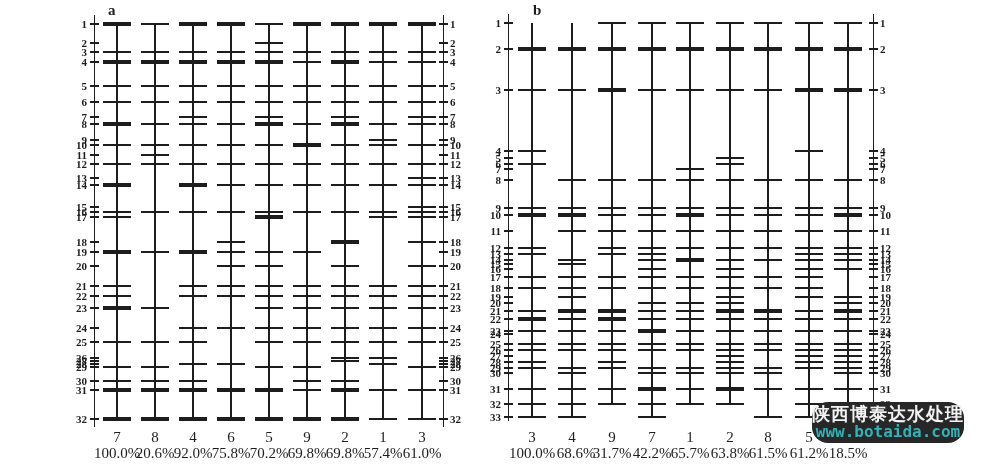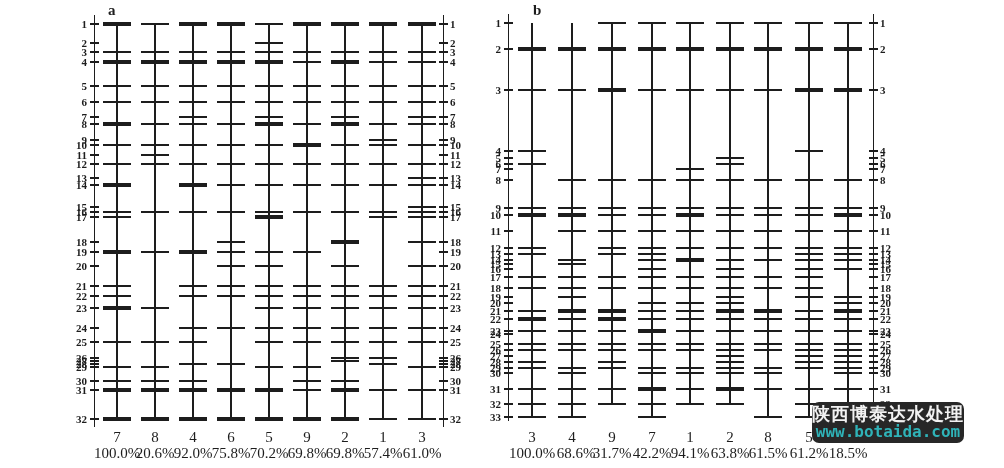--- a/index.html
+++ b/index.html
@@ -21,21 +21,21 @@
     justify-content:center;align-items:center;line-height:1.05;
   }
   #watermark .wm-cn{font-family:"DejaVu Sans", sans-serif;font-weight:bold;font-size:18px;letter-spacing:1px;}
   #watermark .wm-url{font-family:"DejaVu Sans Mono", monospace;font-weight:bold;font-size:16px;}
 </style>
 </head>
 <body>
 
 <div id="figure" style="background: rgb(255, 255, 255);">
 
-  <div id="watermark" class="abs" style="left: 812px; top: 402px; width: 152px; height: 41px; background: rgb(39, 39, 39);">
+  <div id="watermark" class="abs" style="left: 812px; top: 402px; width: 152px; height: 41px; background: rgb(39, 39, 39); border-radius: 16px;">
     <div class="wm-cn" style="color: rgb(242, 242, 242);">陕西博泰达水处理</div>
     <div class="wm-url" style="color: rgb(47, 179, 184);">www.botaida.com</div>
   </div>
 <div class="abs panel-letter" style="left: 108px; top: 2px; width: 16px;">a</div>
     <div class="abs axis-line" style="left: 94px; top: 15px; height: 412px; background: rgb(29, 29, 29);"></div>
     <div class="abs tick" style="left: 89.5px; top: 23.25px; background: rgb(29, 29, 29);"></div>
     <div class="abs tick-label" style="left: 61px; top: 18.5px; width: 26px; text-align: right;">1</div>
     <div class="abs tick" style="left: 89.5px; top: 42.25px; background: rgb(29, 29, 29);"></div>
     <div class="abs tick-label" style="left: 61px; top: 37.5px; width: 26px; text-align: right;">2</div>
     <div class="abs tick" style="left: 89.5px; top: 51.25px; background: rgb(29, 29, 29);"></div>
@@ -626,21 +626,21 @@
     <div class="abs band" style="left: 676px; top: 310.2px; width: 28px; height: 1.6px; background: rgb(29, 29, 29);"></div>
     <div class="abs band" style="left: 676px; top: 318.2px; width: 28px; height: 1.6px; background: rgb(29, 29, 29);"></div>
     <div class="abs band" style="left: 676px; top: 330.2px; width: 28px; height: 1.6px; background: rgb(29, 29, 29);"></div>
     <div class="abs band" style="left: 676px; top: 343.2px; width: 28px; height: 1.6px; background: rgb(29, 29, 29);"></div>
     <div class="abs band" style="left: 676px; top: 349.2px; width: 28px; height: 1.6px; background: rgb(29, 29, 29);"></div>
     <div class="abs band" style="left: 676px; top: 367.2px; width: 28px; height: 1.6px; background: rgb(29, 29, 29);"></div>
     <div class="abs band" style="left: 676px; top: 372.2px; width: 28px; height: 1.6px; background: rgb(29, 29, 29);"></div>
     <div class="abs band" style="left: 676px; top: 388.2px; width: 28px; height: 1.6px; background: rgb(29, 29, 29);"></div>
     <div class="abs band" style="left: 676px; top: 403.2px; width: 28px; height: 1.6px; background: rgb(29, 29, 29);"></div>
     <div class="abs lane-label" style="left: 670px; top: 429px; width: 40px;">1</div>
-    <div class="abs lane-pct" style="left: 658px; top: 445px; width: 64px;">94.1%</div>
+    <div class="abs lane-pct" style="left: 658px; top: 445px; width: 64px;">65.7%</div>
     <div class="abs lane-line" style="left: 729.3px; top: 23px; height: 381px; background: rgb(29, 29, 29);"></div>
     <div class="abs band" style="left: 716px; top: 22.2px; width: 28px; height: 1.6px; background: rgb(29, 29, 29);"></div>
     <div class="abs band" style="left: 716px; top: 47.1px; width: 28px; height: 3.8px; background: rgb(29, 29, 29);"></div>
     <div class="abs band" style="left: 716px; top: 89.2px; width: 28px; height: 1.6px; background: rgb(29, 29, 29);"></div>
     <div class="abs band" style="left: 716px; top: 157.2px; width: 28px; height: 1.6px; background: rgb(29, 29, 29);"></div>
     <div class="abs band" style="left: 716px; top: 163.2px; width: 28px; height: 1.6px; background: rgb(29, 29, 29);"></div>
     <div class="abs band" style="left: 716px; top: 179.2px; width: 28px; height: 1.6px; background: rgb(29, 29, 29);"></div>
     <div class="abs band" style="left: 716px; top: 207.2px; width: 28px; height: 1.6px; background: rgb(29, 29, 29);"></div>
     <div class="abs band" style="left: 716px; top: 214.2px; width: 28px; height: 1.6px; background: rgb(29, 29, 29);"></div>
     <div class="abs band" style="left: 716px; top: 230.2px; width: 28px; height: 1.6px; background: rgb(29, 29, 29);"></div>

